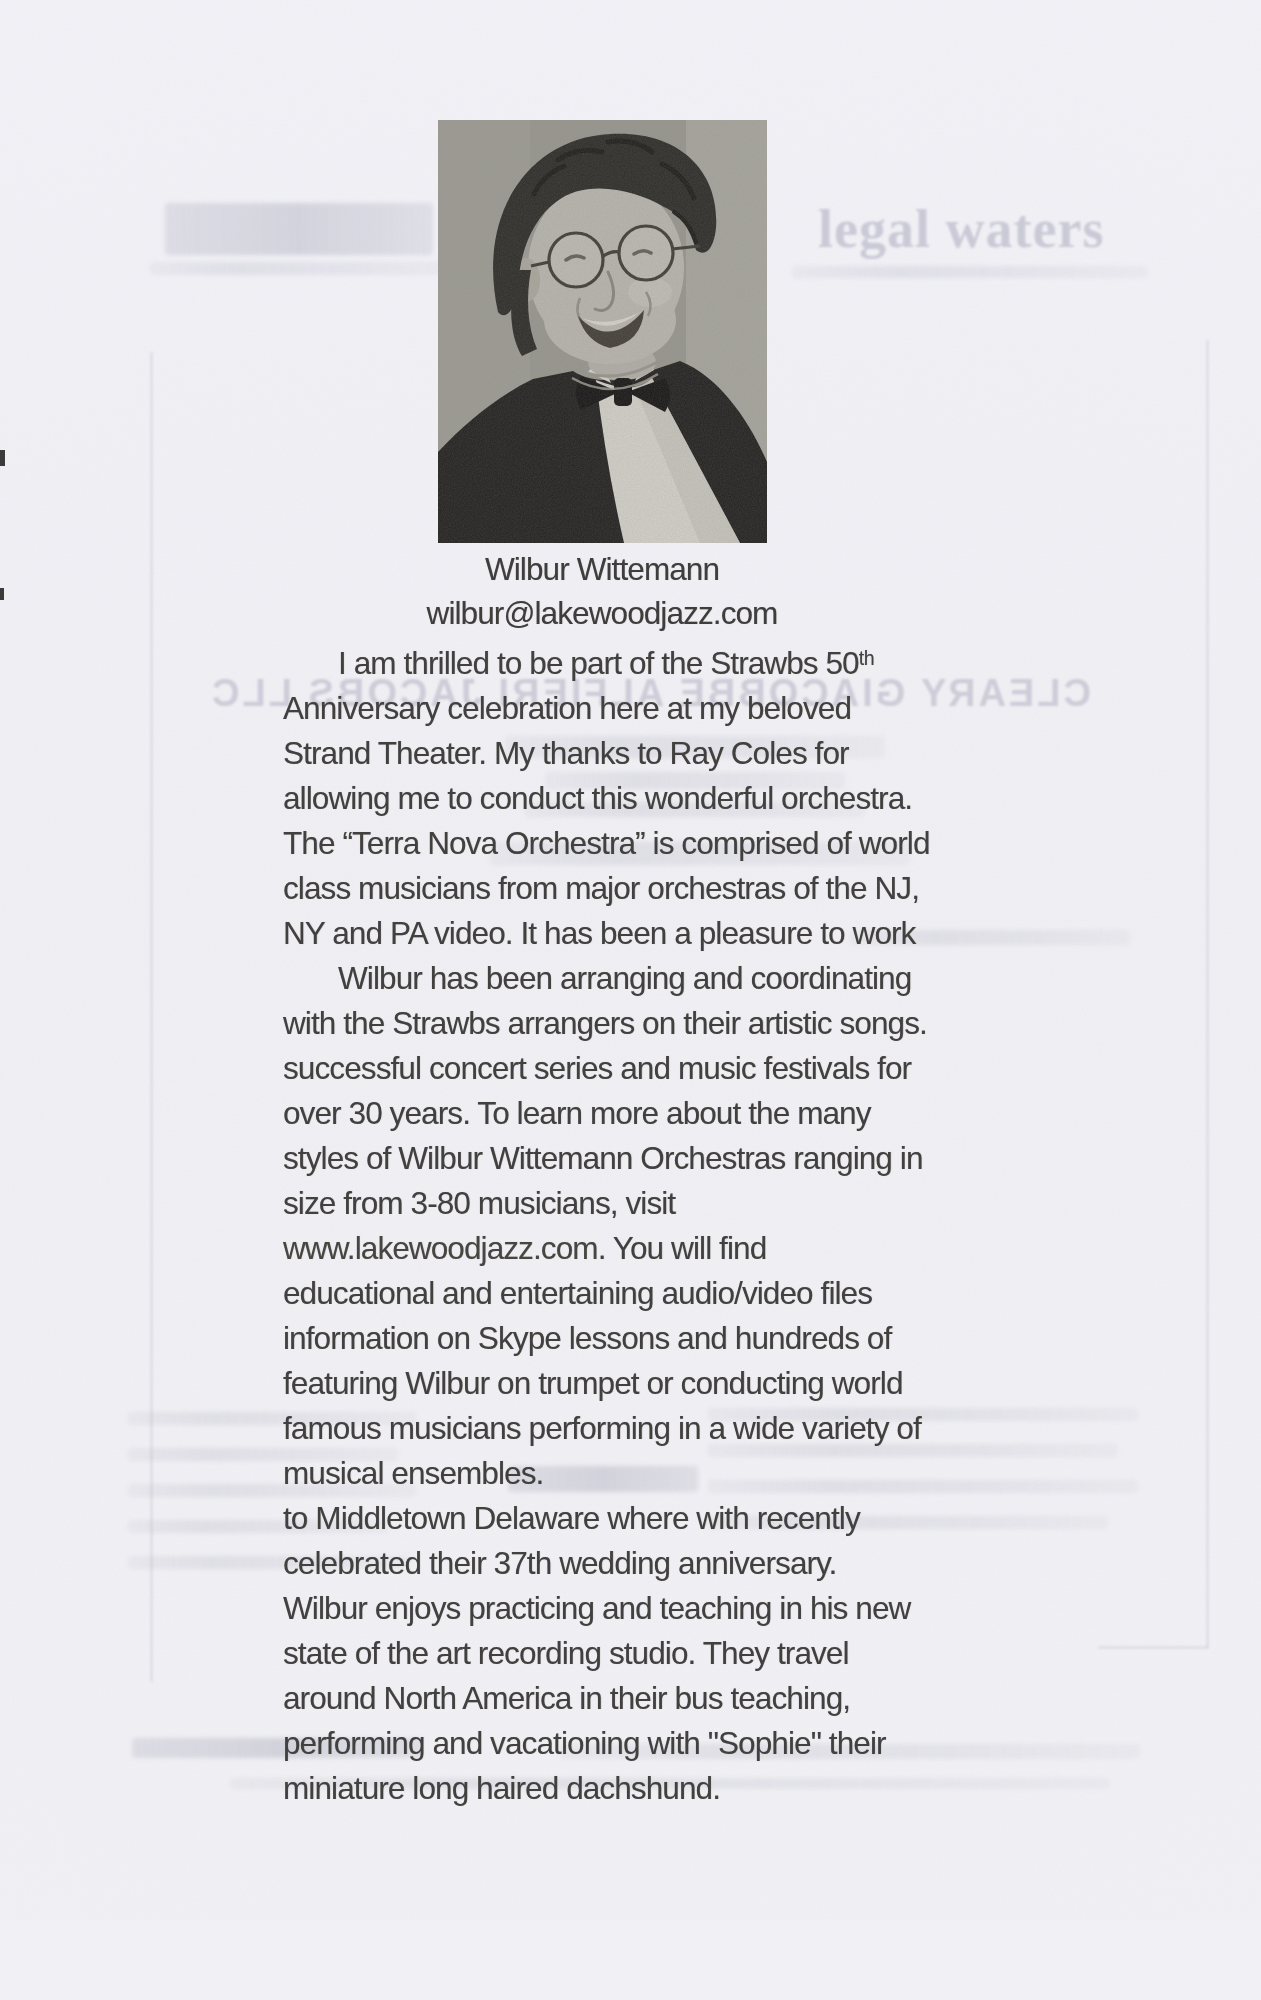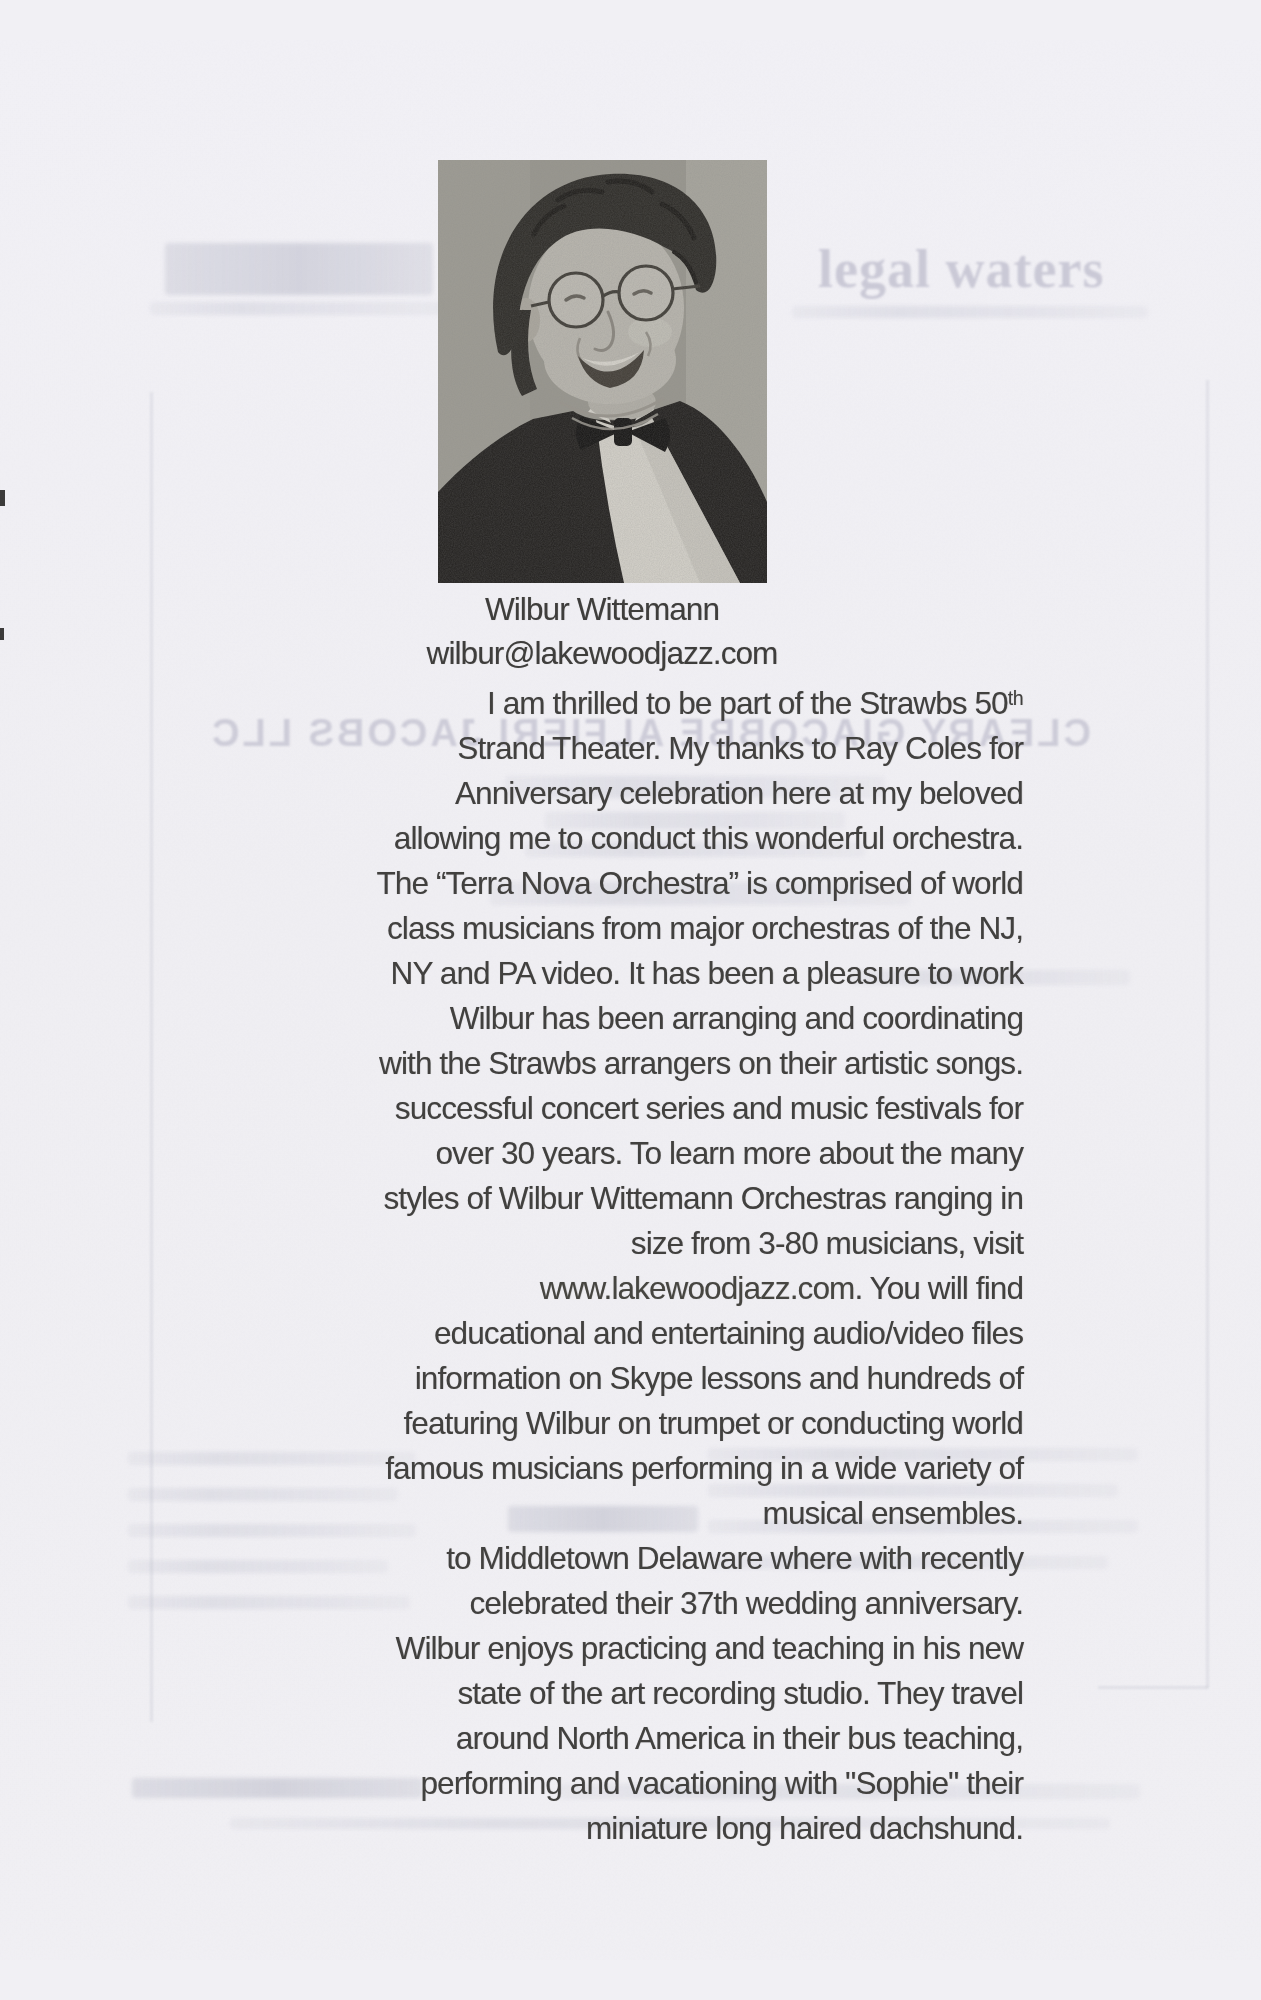--- a/index.html
+++ b/index.html
@@ -1,28 +1,26 @@
 <!DOCTYPE html>
 <html><head>
 <meta charset="utf-8">
 <style>
   html,body{margin:0;padding:0;background:#f1f0f4;}
   .page{
     position:relative;width:1261px;height:1920px;overflow:hidden;
     background:linear-gradient(180deg,#f2f1f6 0%,#f0eff3 45%,#f1f0f4 100%);
     font-family:"Liberation Sans","DejaVu Sans",sans-serif;
-    margin-top:40px;
   }
   
   .text-block{position:absolute;left:283px;top:641px;width:740px;}
   .tline{
     height:45px;line-height:45px;white-space:nowrap;
     font-size:31.5px;letter-spacing:-0.9px;color:#403f3d;
     text-shadow:0.3px 0.3px 0.7px rgba(64,63,61,0.38);
-    text-align:right;
   }
   .tline.indent{text-indent:55px;}
   .tline sup{font-size:0.62em;vertical-align:9px;line-height:0;letter-spacing:-0.5px;}
   .glink{color:#45443f;text-underline-offset:4px;text-decoration-thickness:2px;cursor:pointer;}
   
   .caption{position:absolute;left:240px;top:547px;width:724px;text-align:center;}
   .cap-line{
     height:44px;line-height:44px;font-size:31.5px;letter-spacing:-0.9px;color:#3d3c3a;
     text-shadow:0.3px 0.3px 0.7px rgba(64,63,61,0.38);
   }
@@ -154,22 +152,22 @@
     </svg>
   </figure>
 
   <div class="caption">
     <div class="cap-line">Wilbur Wittemann</div>
     <div class="cap-line">wilbur@lakewoodjazz.com</div>
   </div>
 
   <div class="text-block" id="text-block">
       <div class="tline indent">I am thrilled to be part of the Strawbs 50<sup>th</sup></div>
+      <div class="tline">Anniversary celebration here at my beloved</div>
       <div class="tline">Strand Theater. My thanks to Ray Coles for</div>
-      <div class="tline">Anniversary celebration here at my beloved</div>
       <div class="tline">allowing me to conduct this wonderful orchestra.</div>
       <div class="tline">The “Terra Nova Orchestra” is comprised of world</div>
       <div class="tline">class musicians from major orchestras of the NJ,</div>
       <div class="tline">NY and PA video. It has been a pleasure to work</div>
       <div class="tline indent">Wilbur has been arranging and coordinating</div>
       <div class="tline">with the Strawbs arrangers on their artistic songs.</div>
       <div class="tline">successful concert series and music festivals for</div>
       <div class="tline">over 30 years. To learn more about the many</div>
       <div class="tline">styles of Wilbur Wittemann Orchestras ranging in</div>
       <div class="tline">size from 3-80 musicians, visit</div>

